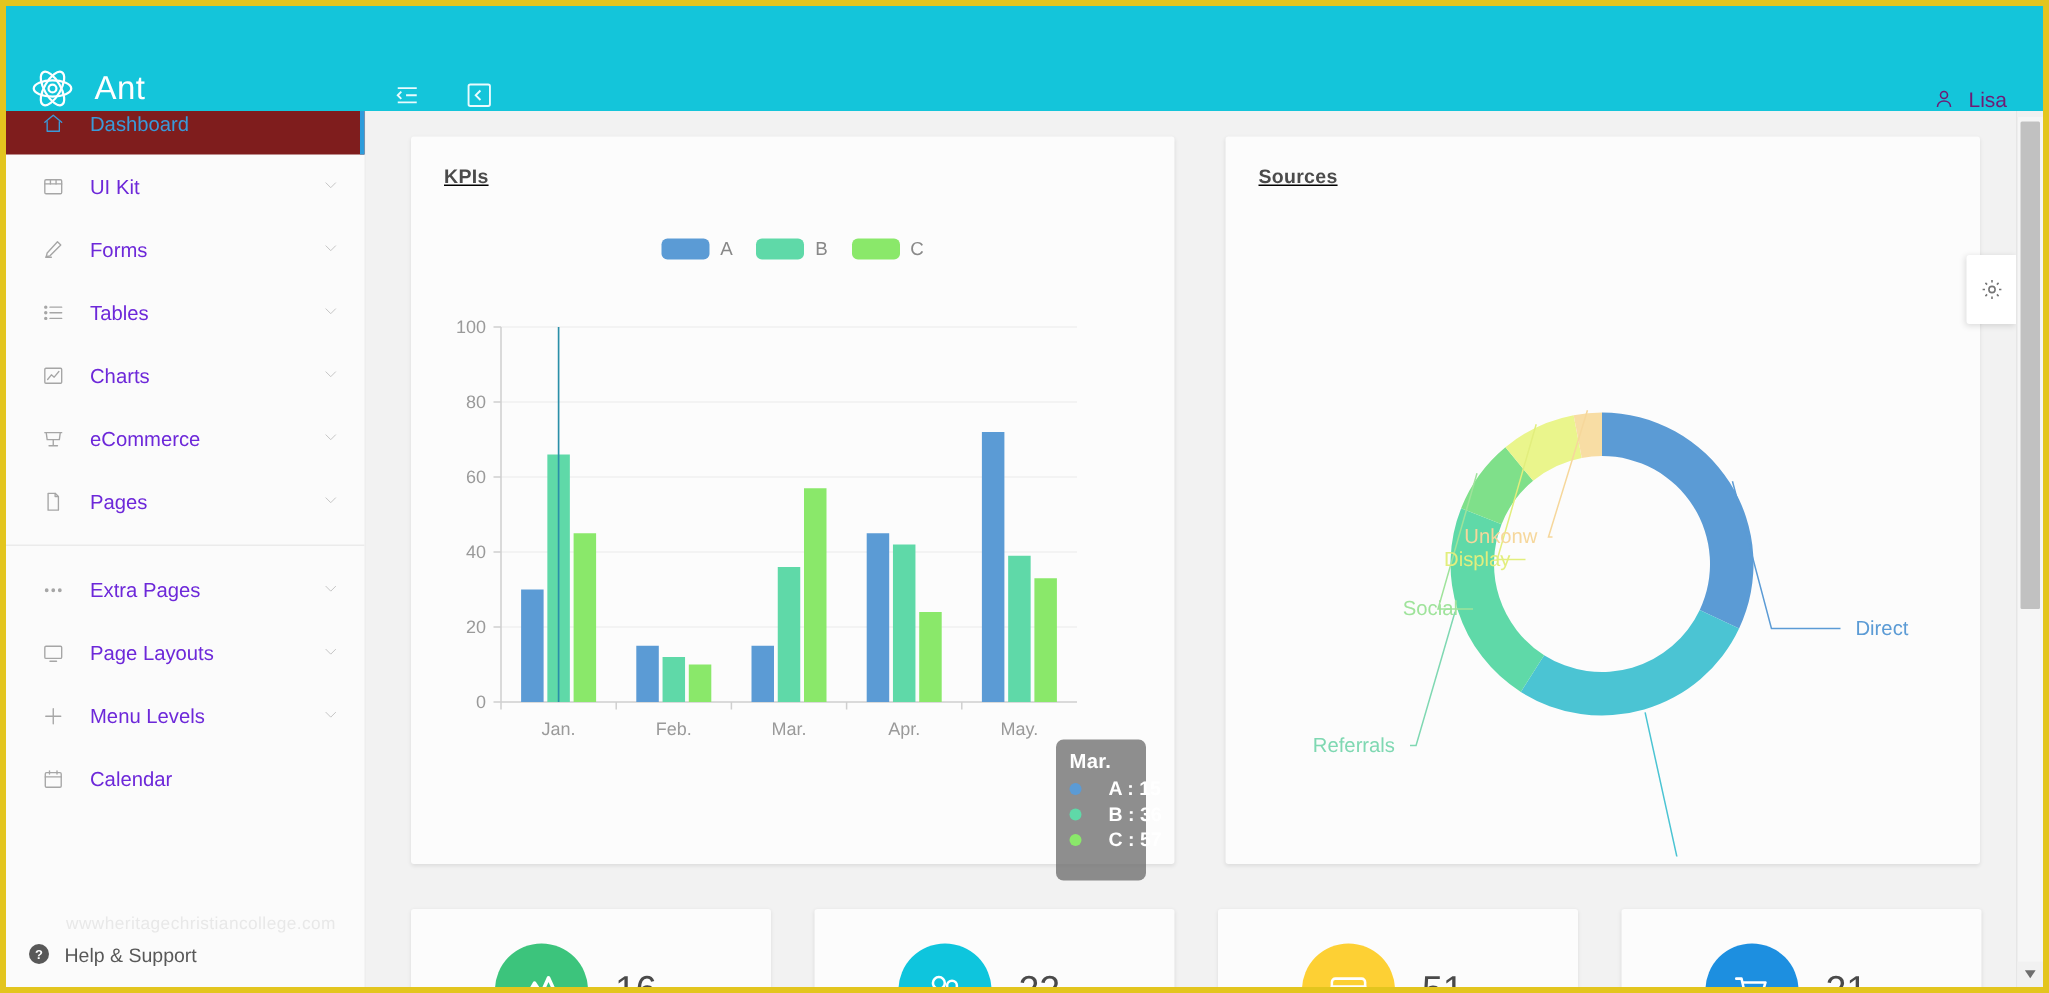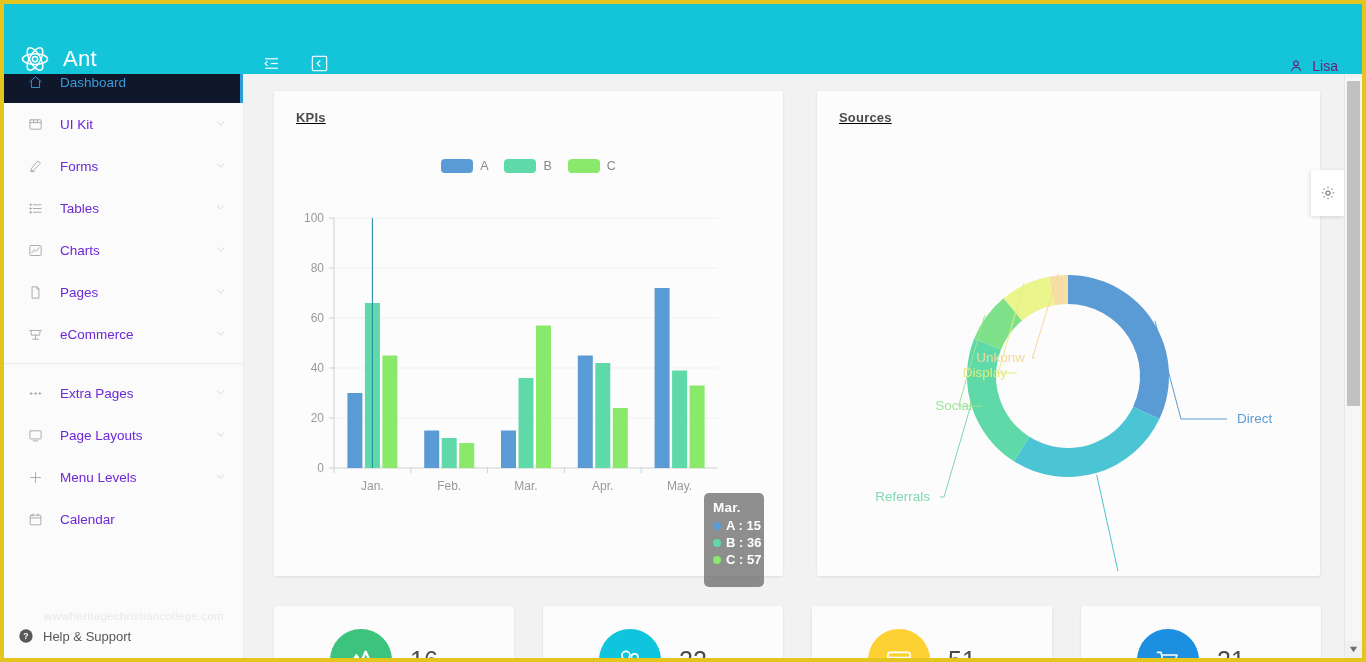--- a/index.html
+++ b/index.html
@@ -48,21 +48,21 @@
     height: 42px; padding: 0 16px 0 24px; color: #6d28d9; font-size: 13.5px;
     cursor: pointer;
   }
   .nav-item .ni-icon { width: 18px; height: 18px; margin-right: 14px; flex: 0 0 18px;
                         display: flex; align-items: center; color: #a6a6a6; }
   .nav-item .ni-icon svg { width: 15px; height: 15px; display: block; }
   .nav-item .ni-label { flex: 1; }
   .nav-item .ni-caret { width: 12px; height: 12px; color: #c4c4c4; }
   .nav-item .ni-caret svg { width: 11px; height: 11px; display: block; }
   .nav-item.active {
-    background: #0f172a; color: #3a9ad9;
+    background: #7f1d1d; color: #3a9ad9;
   }
   .nav-item.active .ni-icon { color: #3a9ad9; }
   .nav-item.active::after {
     content: ""; position: absolute; right: 0; top: 0; bottom: 0; width: 3px;
     background: #2d9cdb;
   }
   .nav-sep { height: 1px; background: #ebebeb; margin: 8px 0 8px 0; }
   .sidebar-footer {
     position: absolute; bottom: 0; left: 0; right: 0; padding: 0 0 14px 14px;
   }
@@ -106,21 +106,21 @@
   
   .bar-chart { position: absolute; top: 115px; left: 0; width: 509px; height: 300px; }
   .bc-svg { display: block; }
 
   .tooltip {
     position: absolute; left: 430px; top: 402px; width: 60px; height: 94px;
     background: rgba(110,110,110,.78); border-radius: 5px;
     padding: 7px 9px 0 9px; color: #ffffff; pointer-events: none;
   }
   .tt-title { font-size: 13.5px; font-weight: 700; margin-bottom: 3px; letter-spacing: .2px; }
-  .tt-row { display: flex; align-items: center; gap: 5px; font-size: 13px; font-weight: 700;
+  .tt-row { display: flex; align-items: center; gap: 18px; font-size: 13px; font-weight: 700;
             margin-top: 2px; white-space: nowrap; }
   .tt-dot { width: 8px; height: 8px; border-radius: 50%; flex: 0 0 8px; }
 
   
   .donut-wrap { position: absolute; top: 120px; left: 0; width: 503px; height: 360px; }
 
   
   .row-stats { margin-top: 30px; display: flex; gap: 29px; }
   .stat-card {
     width: 240px; height: 108px; background: #fcfcfc; border-radius: 2px;
@@ -279,41 +279,41 @@
           <span class="ni-label">Charts</span>
           <span class="ni-caret">
             <svg viewBox="0 0 24 24" fill="none" stroke="currentColor" stroke-width="1.45" stroke-linecap="round" stroke-linejoin="round">
               <polyline points="5,8.5 12,15.5 19,8.5"></polyline>
             </svg>
           </span>
         </div>
         <div class="nav-item">
           <span class="ni-icon">
             <svg viewBox="0 0 24 24" fill="none" stroke="currentColor" stroke-width="1.45" stroke-linecap="round" stroke-linejoin="round">
-              <path d="M14 3H6.5v18h11V6.5z"></path>
-              <polyline points="14,3 14,6.5 17.5,6.5"></polyline>
-            </svg>
-          </span>
-          <span class="ni-label">Pages</span>
-          <span class="ni-caret">
-            <svg viewBox="0 0 24 24" fill="none" stroke="currentColor" stroke-width="1.45" stroke-linecap="round" stroke-linejoin="round">
-              <polyline points="5,8.5 12,15.5 19,8.5"></polyline>
-            </svg>
-          </span>
-        </div>
-        <div class="nav-item">
-          <span class="ni-icon">
-            <svg viewBox="0 0 24 24" fill="none" stroke="currentColor" stroke-width="1.45" stroke-linecap="round" stroke-linejoin="round">
               <path d="M3 5.5h18"></path>
               <path d="M4.5 5.5 5.5 13h13l1-7.5"></path>
               <path d="M12 13v6"></path>
               <path d="M7.5 19.5h9"></path>
             </svg>
           </span>
           <span class="ni-label">eCommerce</span>
+          <span class="ni-caret">
+            <svg viewBox="0 0 24 24" fill="none" stroke="currentColor" stroke-width="1.45" stroke-linecap="round" stroke-linejoin="round">
+              <polyline points="5,8.5 12,15.5 19,8.5"></polyline>
+            </svg>
+          </span>
+        </div>
+        <div class="nav-item">
+          <span class="ni-icon">
+            <svg viewBox="0 0 24 24" fill="none" stroke="currentColor" stroke-width="1.45" stroke-linecap="round" stroke-linejoin="round">
+              <path d="M14 3H6.5v18h11V6.5z"></path>
+              <polyline points="14,3 14,6.5 17.5,6.5"></polyline>
+            </svg>
+          </span>
+          <span class="ni-label">Pages</span>
           <span class="ni-caret">
             <svg viewBox="0 0 24 24" fill="none" stroke="currentColor" stroke-width="1.45" stroke-linecap="round" stroke-linejoin="round">
               <polyline points="5,8.5 12,15.5 19,8.5"></polyline>
             </svg>
           </span>
         </div>
         <div class="nav-sep"></div>
         <div class="nav-item">
           <span class="ni-icon">
             <svg viewBox="0 0 24 24" fill="none" stroke="currentColor" stroke-width="1.45" stroke-linecap="round" stroke-linejoin="round">

